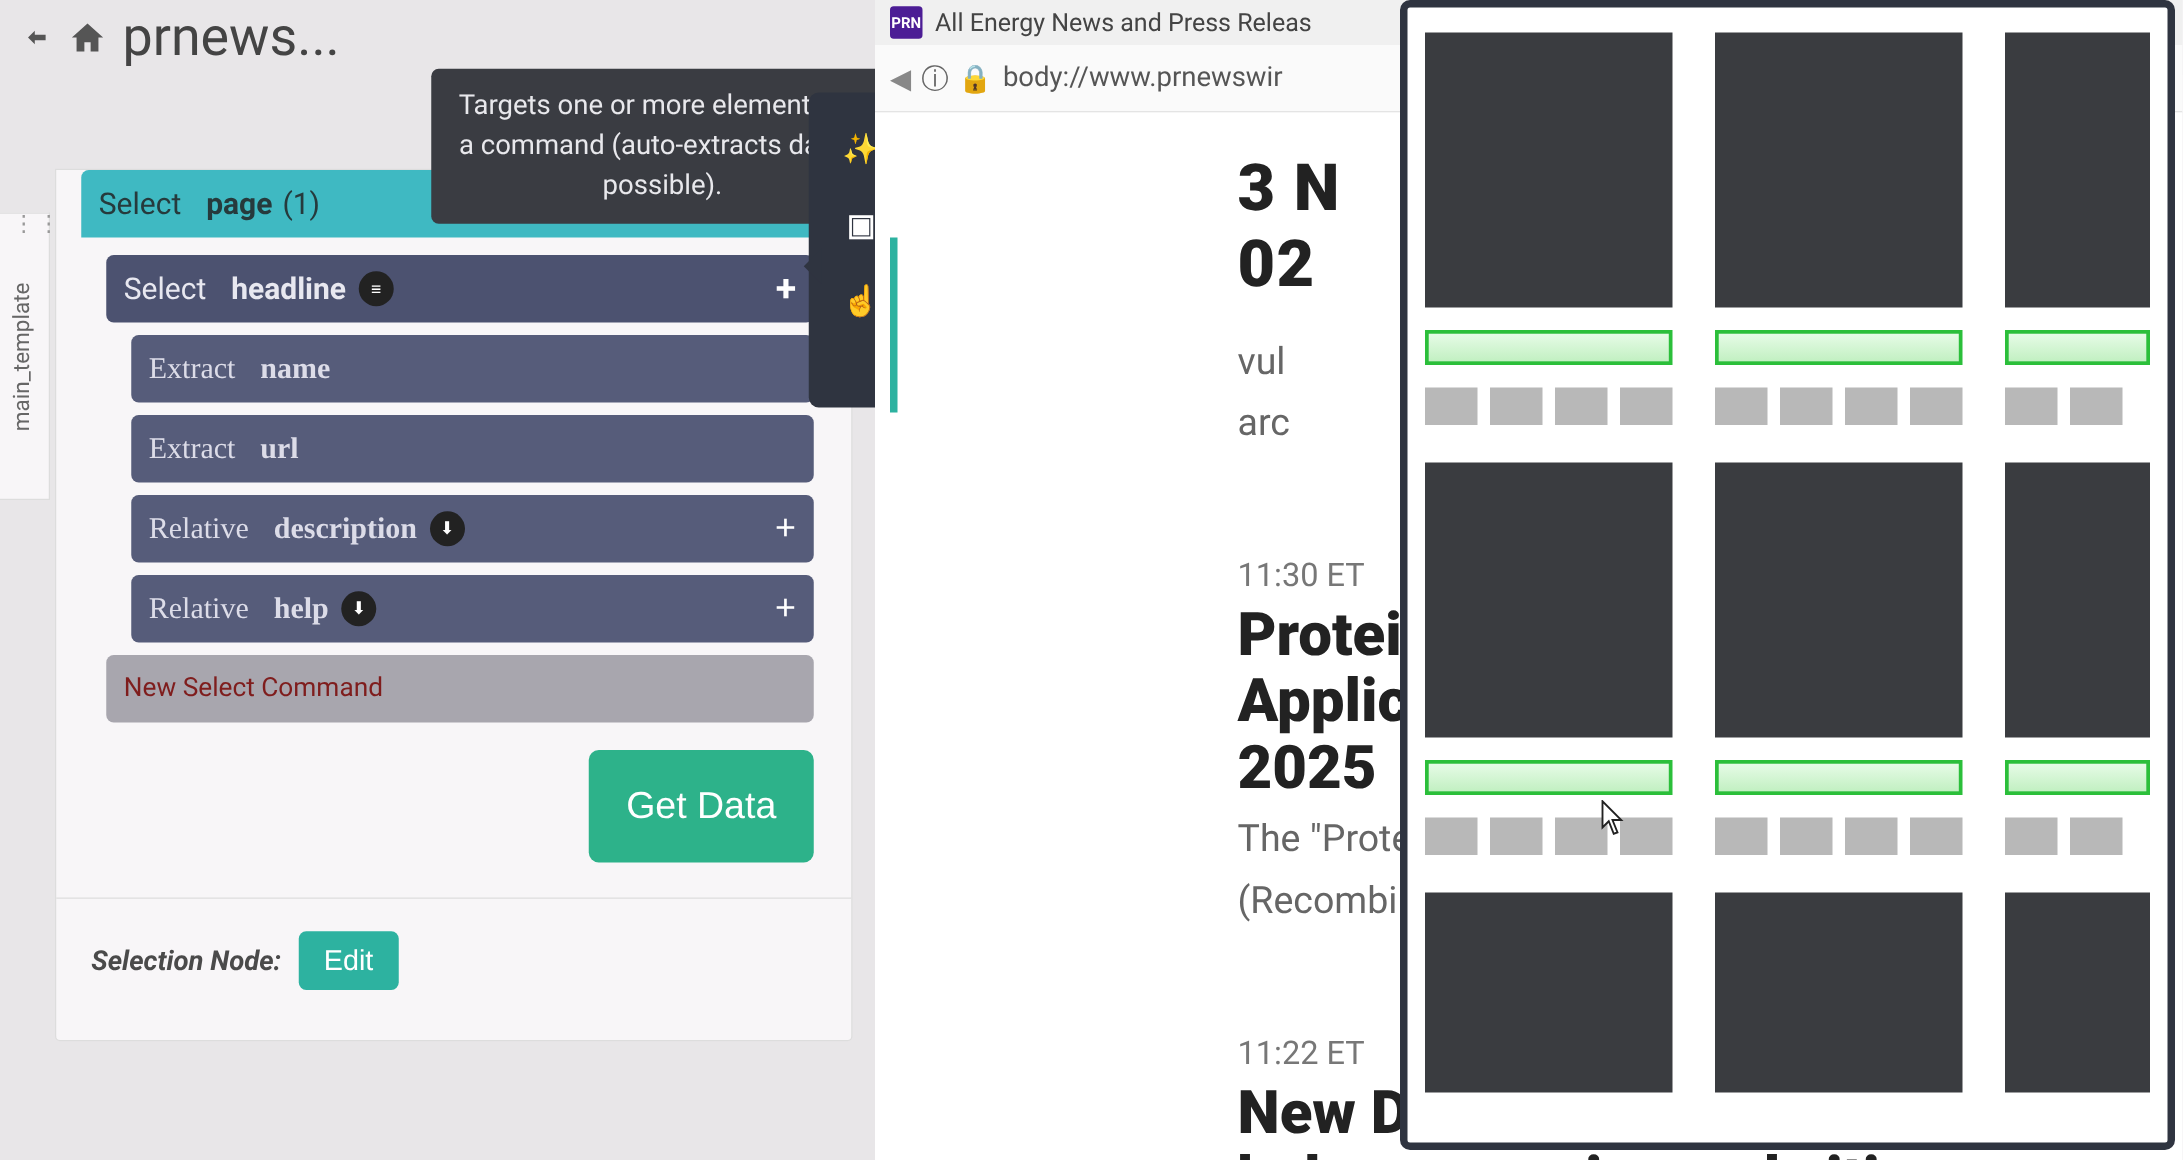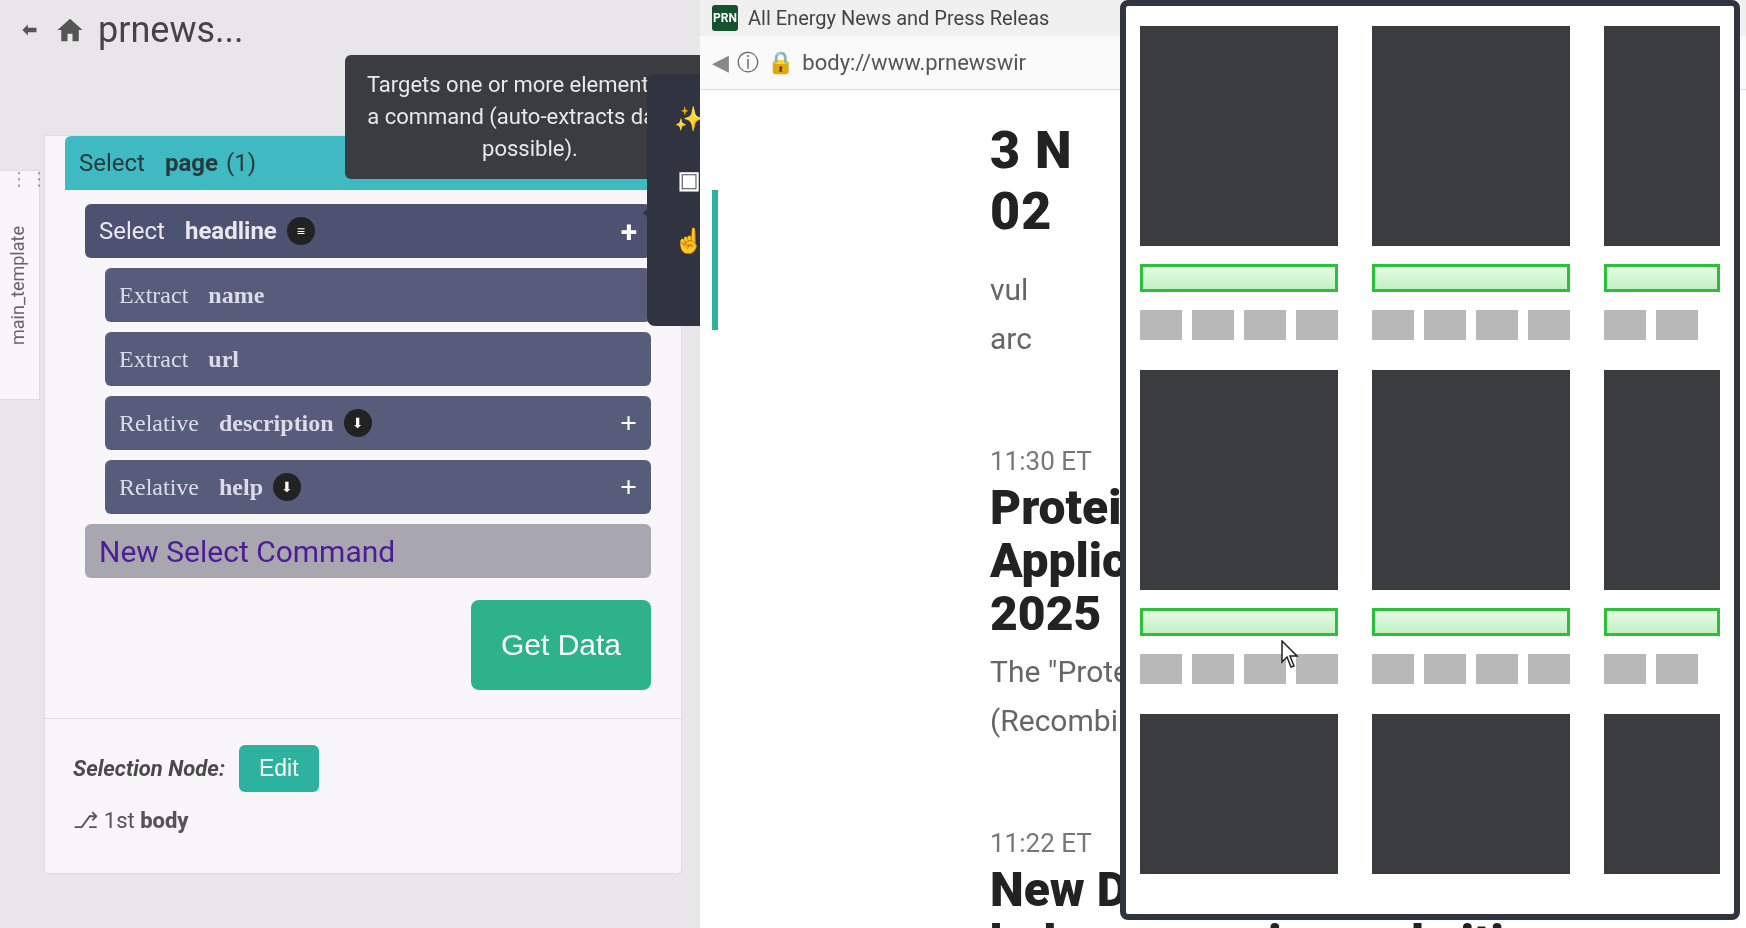--- a/index.html
+++ b/index.html
@@ -24,21 +24,21 @@
   width: 40px;
   height: 40px;
   display: flex;
   align-items: center;
   justify-content: center;
   font-size: 28px;
   color: #555;
   cursor: pointer;
 }
 .topbar .title {
-  font-size: 36px;
+  font-size: 43px;
   color: #444;
   font-weight: 400;
   margin-left: 8px;
   margin-right: auto;
 }
 .topbar .right-icons {
   display: flex;
   align-items: center;
   gap: 18px;
 }
@@ -158,23 +158,23 @@
 .row-dark-light {
   background: #565c7a;
   color: #dcdce8;
   margin: 0 30px 10px 60px;
   font-family: Liberation Serif, serif;
 }
 .row-dark .plus, .row-dark-light .plus { color: #fff; }
 
 .row-input {
   background: #a8a6ae;
-  color: #4c1d95;
+  color: #7f1d1d;
   margin: 0 30px 10px 40px;
-  font-size: 30px;
+  font-size: 21px;
 }
 
 .getdata {
   background: #2db28a;
   color: #fff;
   font-size: 30px;
   border: none;
   border-radius: 8px;
   padding: 28px 30px;
   margin: 22px 30px 28px auto;
@@ -280,21 +280,21 @@
 .browser-tab {
   display: flex;
   align-items: center;
   gap: 10px;
   padding: 4px 12px;
   background: #f0f0f0;
   height: 36px;
 }
 .tab-favicon {
   width: 26px; height: 26px;
-  background: #14532d; color:#fff;
+  background: #4c1d95; color:#fff;
   font-size: 12px; font-weight:700;
   display:flex; align-items:center; justify-content:center;
   border-radius:3px;
 }
 .tab-title { font-size: 20px; color: #444; }
 .browser-urlbar {
   display: flex;
   align-items: center;
   gap: 8px;
   padding: 8px 12px;
@@ -452,23 +452,20 @@
       <span>New Select Command</span>
     </div>
 
     <button class="getdata">Get Data</button>
 
     <div class="bottom-section">
       <div>
         <span class="sel-node">Selection Node:</span>
         <button class="edit-btn">Edit</button>
       </div>
-      <div class="node-path">
-        <span>⎇ 1st </span><b>body</b>
-      </div>
     </div>
   </div>
 </div>
 
 <div class="tooltip">Targets one or more elements for a command (auto-extracts data if possible).</div>
 
 <div class="ctx-menu">
   <div class="ctx-item active">
     <span class="ico">✨</span>
     <span>Select</span>

